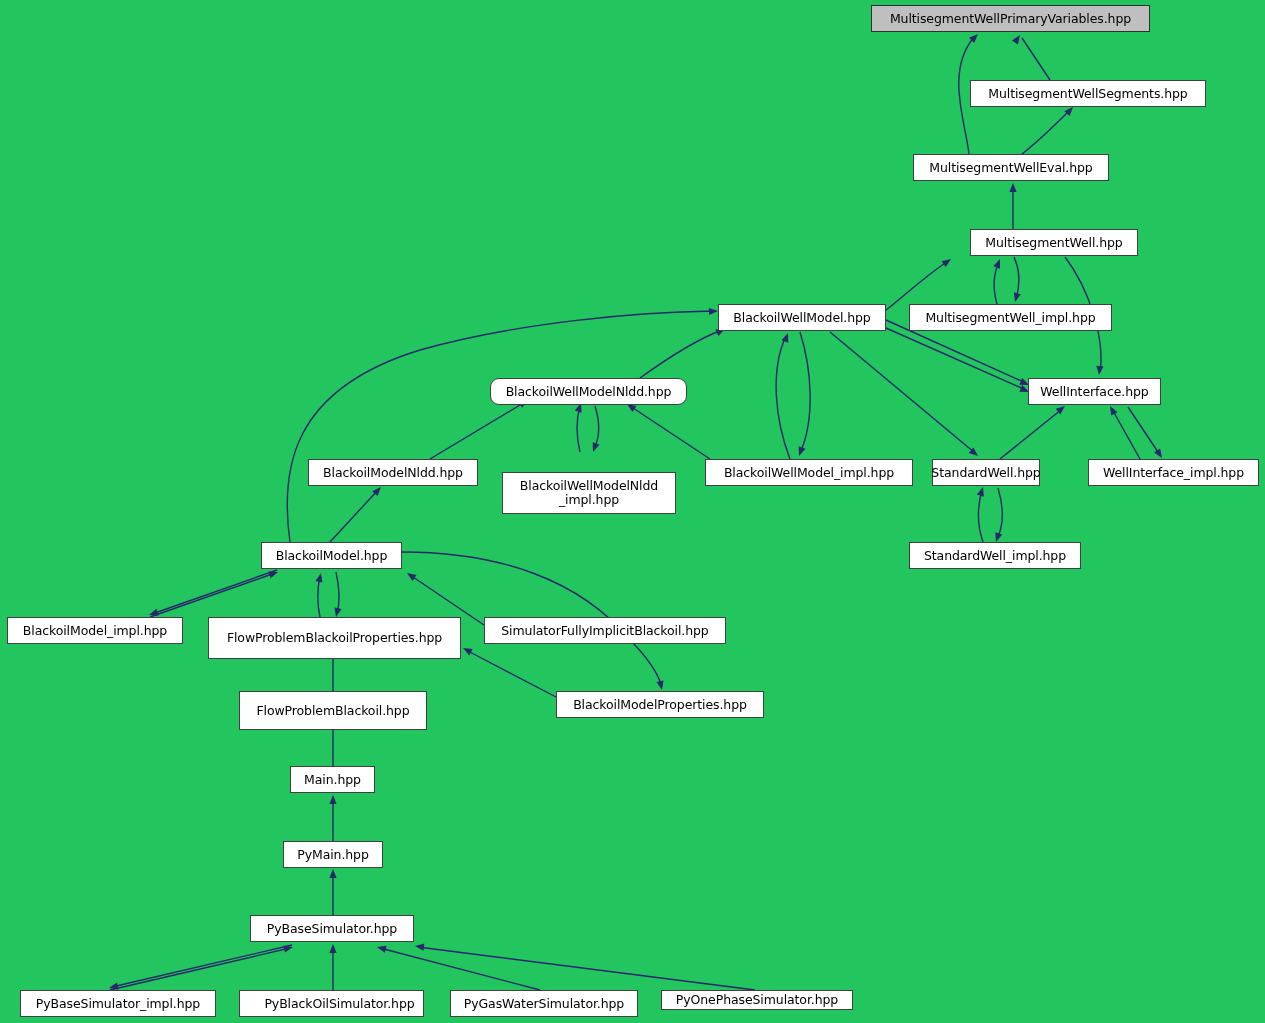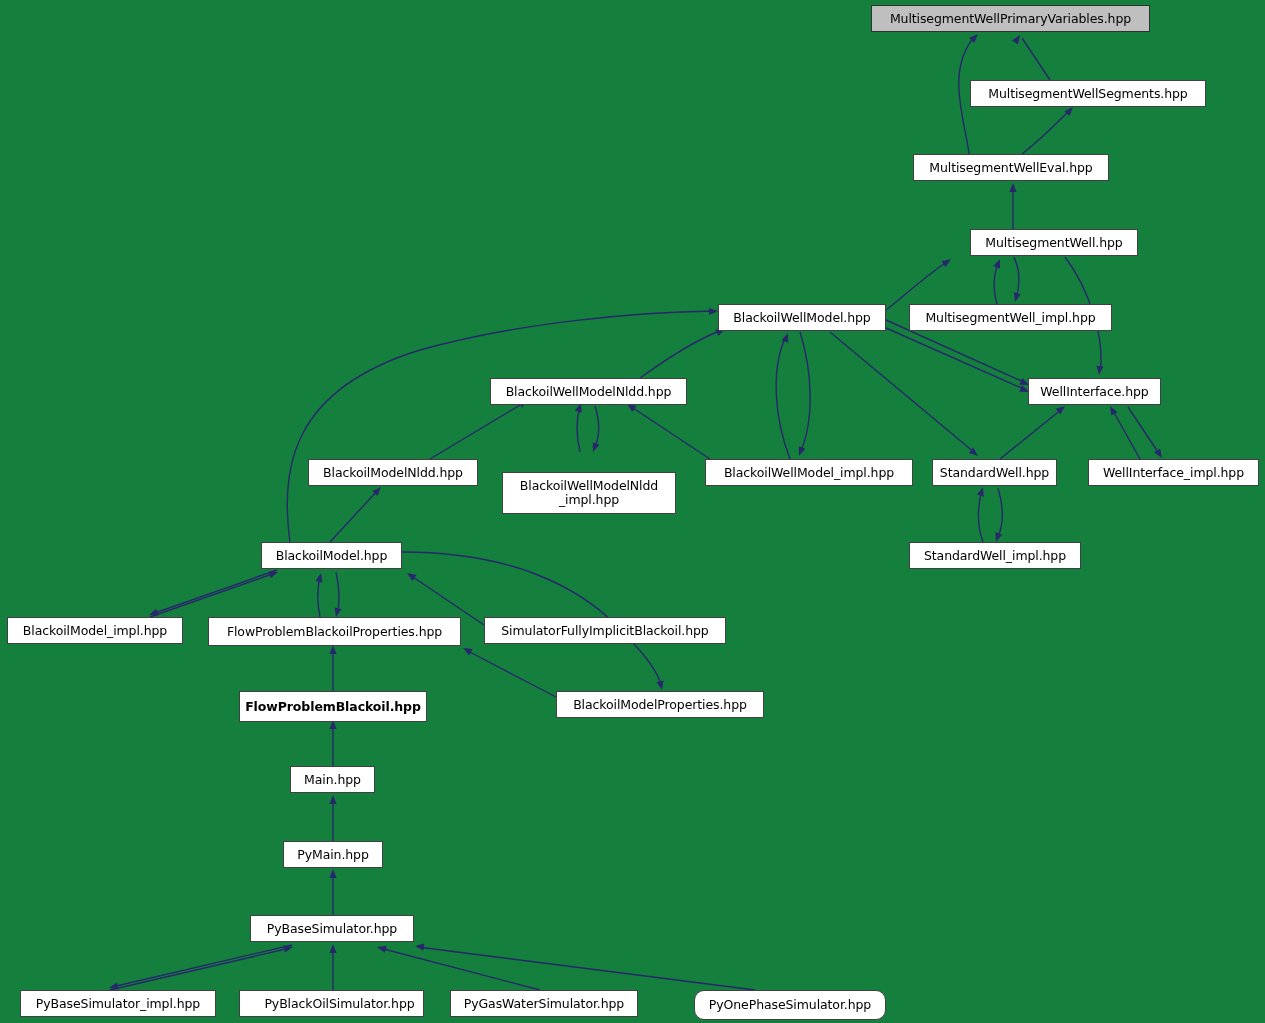--- a/index.html
+++ b/index.html
@@ -4,21 +4,21 @@
 <style>
   html, body {
     margin: 0;
     padding: 0;
     background: #ffffff;
   }
   #graph-root {
     position: relative;
     width: 1265px;
     height: 1023px;
-    background: #15803d;
+    background: #22c55e;
     font-family: "DejaVu Sans", "Liberation Sans", sans-serif;
     overflow: hidden;
   }
   #graph-svg {
     position: absolute;
     left: 0;
     top: 0;
     width: 1265px;
     height: 1023px;
   }
@@ -136,35 +136,35 @@
       <path d="M 0,0 L -9,-3.6 L -9,3.6 Z" fill="#27276b" transform="translate(415,946) rotate(187)"></path>
     </svg>
   <div id="node-layer">
       <div class="node-box root" style="left: 871px; top: 5px; width: 279px; height: 27px;"><span class="node-label">MultisegmentWellPrimaryVariables.hpp</span></div>
       <div class="node-box" style="left: 970px; top: 80px; width: 236px; height: 27px;"><span class="node-label">MultisegmentWellSegments.hpp</span></div>
       <div class="node-box" style="left: 913px; top: 154px; width: 196px; height: 27px;"><span class="node-label">MultisegmentWellEval.hpp</span></div>
       <div class="node-box" style="left: 926px; top: 229px; width: 168px; height: 27px; margin-left: 44px;"><span class="node-label">MultisegmentWell.hpp</span></div>
       <div class="node-box" style="left: 909px; top: 304px; width: 203px; height: 27px;"><span class="node-label">MultisegmentWell_impl.hpp</span></div>
       <div class="node-box" style="left: 718px; top: 304px; width: 168px; height: 27px;"><span class="node-label">BlackoilWellModel.hpp</span></div>
       <div class="node-box" style="left: 1028px; top: 378px; width: 133px; height: 27px;"><span class="node-label">WellInterface.hpp</span></div>
-      <div class="node-box" style="left: 490px; top: 378px; width: 197px; height: 27px;"><span class="node-label">BlackoilWellModelNldd.hpp</span></div>
+      <div class="node-box" style="left: 490px; top: 378px; width: 197px; height: 27px; border-radius: 9px;"><span class="node-label">BlackoilWellModelNldd.hpp</span></div>
       <div class="node-box" style="left: 308px; top: 459px; width: 170px; height: 27px;"><span class="node-label">BlackoilModelNldd.hpp</span></div>
       <div class="node-box" style="left: 502px; top: 472px; width: 174px; height: 42px;"><span class="node-label">BlackoilWellModelNldd
 _impl.hpp</span></div>
       <div class="node-box" style="left: 697px; top: 459px; width: 208px; height: 27px; margin-left: 8px;"><span class="node-label">BlackoilWellModel_impl.hpp</span></div>
-      <div class="node-box" style="left: 932px; top: 459px; width: 125px; height: 27px;"><span class="node-label">StandardWell.hpp</span></div>
+      <div class="node-box" style="left: 932px; top: 459px; width: 108px; height: 27px;"><span class="node-label">StandardWell.hpp</span></div>
       <div class="node-box" style="left: 1088px; top: 459px; width: 171px; height: 27px;"><span class="node-label">WellInterface_impl.hpp</span></div>
       <div class="node-box" style="left: 909px; top: 542px; width: 172px; height: 27px;"><span class="node-label">StandardWell_impl.hpp</span></div>
       <div class="node-box" style="left: 261px; top: 542px; width: 141px; height: 27px;"><span class="node-label">BlackoilModel.hpp</span></div>
       <div class="node-box" style="left: 7px; top: 617px; width: 176px; height: 27px;"><span class="node-label">BlackoilModel_impl.hpp</span></div>
-      <div class="node-box" style="left: 208px; top: 617px; width: 253px; height: 29px; text-align: center;"><span class="node-label">FlowProblemBlackoilProperties.hpp</span></div>
+      <div class="node-box" style="left: 208px; top: 617px; width: 253px; height: 42px; text-align: center;"><span class="node-label">FlowProblemBlackoilProperties.hpp</span></div>
       <div class="node-box" style="left: 484px; top: 617px; width: 242px; height: 27px;"><span class="node-label">SimulatorFullyImplicitBlackoil.hpp</span></div>
-      <div class="node-box" style="left: 239px; top: 691px; width: 188px; height: 31px; font-weight: bold;"><span class="node-label">FlowProblemBlackoil.hpp</span></div>
+      <div class="node-box" style="left: 239px; top: 691px; width: 188px; height: 39px;"><span class="node-label">FlowProblemBlackoil.hpp</span></div>
       <div class="node-box" style="left: 556px; top: 691px; width: 208px; height: 27px;"><span class="node-label">BlackoilModelProperties.hpp</span></div>
       <div class="node-box" style="left: 290px; top: 766px; width: 85px; height: 27px;"><span class="node-label">Main.hpp</span></div>
       <div class="node-box" style="left: 283px; top: 841px; width: 100px; height: 27px; justify-content: center;"><span class="node-label">PyMain.hpp</span></div>
       <div class="node-box" style="left: 250px; top: 915px; width: 164px; height: 27px;"><span class="node-label">PyBaseSimulator.hpp</span></div>
       <div class="node-box" style="left: 20px; top: 990px; width: 196px; height: 27px;"><span class="node-label">PyBaseSimulator_impl.hpp</span></div>
       <div class="node-box" style="left: 239px; top: 990px; width: 185px; height: 27px; padding-left: 16px;"><span class="node-label">PyBlackOilSimulator.hpp</span></div>
       <div class="node-box" style="left: 450px; top: 990px; width: 188px; height: 27px; text-align: center;"><span class="node-label">PyGasWaterSimulator.hpp</span></div>
-      <div class="node-box" style="left: 694px; top: 990px; width: 192px; height: 30px; border-radius: 10px;"><span class="node-label">PyOnePhaseSimulator.hpp</span></div>
+      <div class="node-box" style="left: 661px; top: 990px; width: 192px; height: 20px;"><span class="node-label">PyOnePhaseSimulator.hpp</span></div>
     </div>
 </div>
 
 </body></html>

